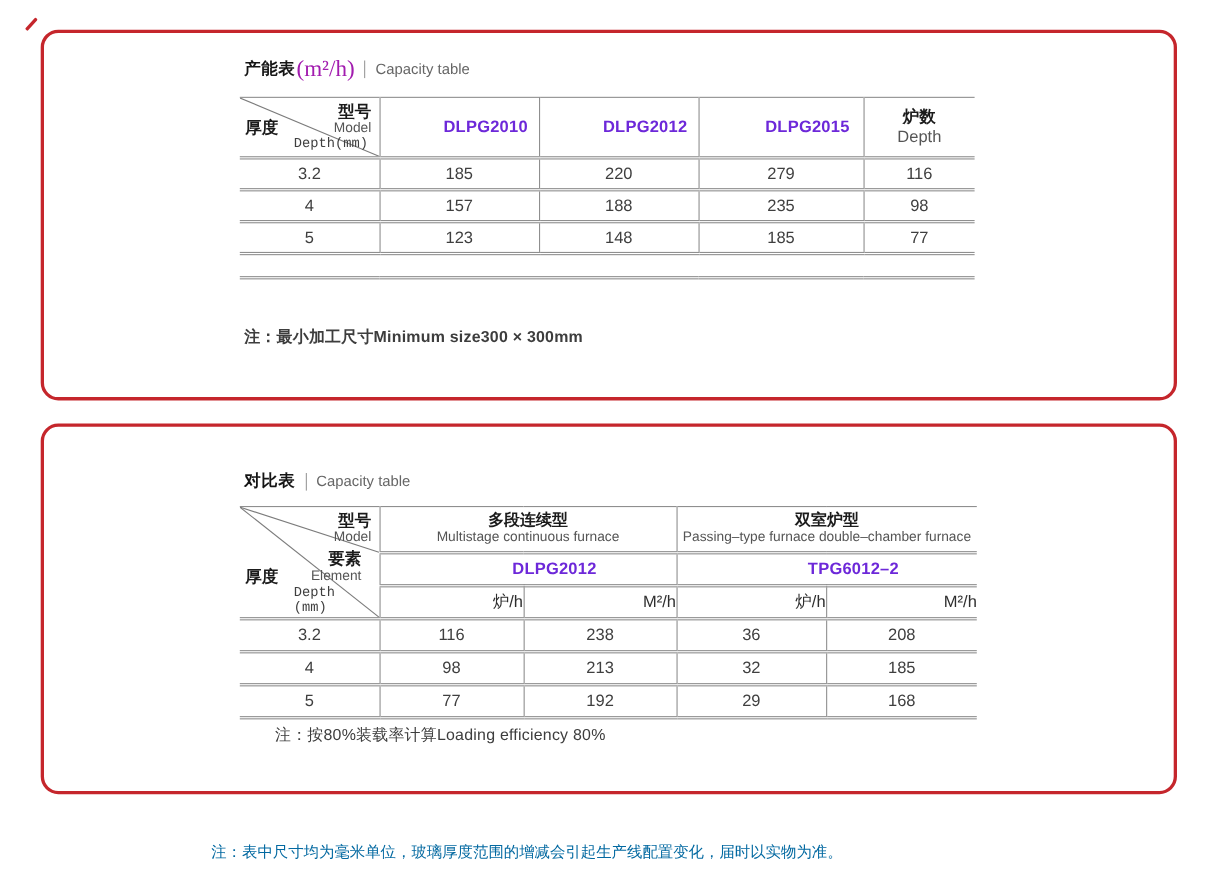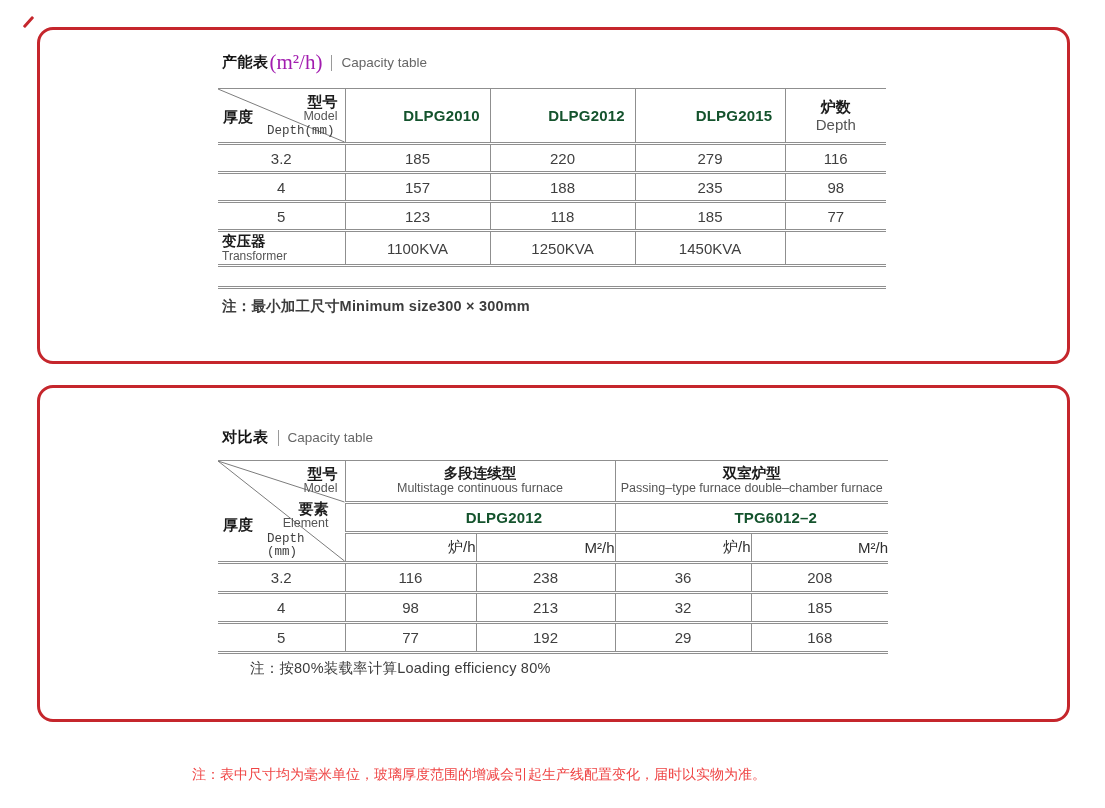--- a/index.html
+++ b/index.html
@@ -30,21 +30,21 @@
   .t1 { left:218px; top:88px; width:668px; }
   .t2 { left:218px; top:460px; width:670px; }
   td {
     border-bottom:3px double #8f8f8f; text-align:center; vertical-align:middle;
     padding:0; font-size:15px; color:#3f3f3f; overflow:hidden;
   }
   td.bl { border-left:1px solid #8f8f8f; }
   tr.h55{height:55px} tr.h42{height:42px} tr.h35{height:35px}
   tr.h30{height:30px} tr.h29{height:29px} tr.h22{height:22px}
 
-  .model-cell { font-weight:bold; color:#14532d; font-size:15px; letter-spacing:0.2px;padding-left:48px; }
+  .model-cell { font-weight:bold; color:#6d28d9; font-size:15px; letter-spacing:0.2px;padding-left:48px; }
   .cn { font-weight:bold; color:#1b1b1b; font-size:15px; line-height:1.15; }
   .en { font-size:12.5px; color:#555; line-height:1.1; }
   .en-lg { font-size:15px; color:#555; line-height:1.15; }
   .mono { font-family:"Liberation Mono","DejaVu Sans Mono",monospace; font-size:12.5px; color:#3f3f3f; line-height:1.05;margin-left:44px; }
 
   .diag-cell { position:relative; }
   .diag-svg { position:absolute; left:0; top:0; width:100%; height:100%; }
   .diag-svg line { stroke:#7c7c7c; stroke-width:1; vector-effect:non-scaling-stroke; }
   .corner-tr { position:absolute; top:4px; right:7px; text-align:right; }
   .corner-mid { position:absolute; top:39px; right:16px; text-align:right; }
@@ -55,21 +55,21 @@
   .ftype-en { font-size:12.5px; color:#555; line-height:1.05; white-space:nowrap; }
 
   .trans-cell { text-align:left; padding-left:4px; }
   .trans-cn { font-weight:bold; color:#1b1b1b; font-size:14.5px; line-height:1.1; }
   .trans-en { font-size:12px; color:#555; line-height:1.0; }
 
   .unit-cell { font-size:15px; color:#2e2e2e;text-align:right; }
 
   .note { position:absolute; left:222px; font-size:14.5px; color:#3d3d3d; letter-spacing:0.2px; }
   .note1 { top:297px;font-weight:bold; } .note2 { top:659px;margin-left:28px; }
-  .footer-note { position:absolute; top:766px; left:0; width:958px; text-align:center; font-size:14px; color:#ef4444; }
+  .footer-note { position:absolute; top:766px; left:0; width:958px; text-align:center; font-size:14px; color:#0369a1; }
 </style>
 </head>
 <body>
 
 <div class="corner-mark"></div>
 
 <div class="panel panel1"></div>
 
 <div class="tbl-title title1">
   <span class="title-cn">产能表</span>
@@ -119,33 +119,23 @@
   <tr class="h29">
     <td>4</td>
     <td class="bl">157</td>
     <td class="bl">188</td>
     <td class="bl">235</td>
     <td class="bl">98</td>
   </tr>
   <tr class="h29">
     <td>5</td>
     <td class="bl">123</td>
-    <td class="bl">118</td>
+    <td class="bl">148</td>
     <td class="bl">185</td>
     <td class="bl">77</td>
-  </tr>
-  <tr class="h35">
-    <td class="trans-cell">
-      <div class="trans-cn">变压器</div>
-      <div class="trans-en">Transformer</div>
-    </td>
-    <td class="bl">1100KVA</td>
-    <td class="bl">1250KVA</td>
-    <td class="bl">1450KVA</td>
-    <td class="bl"></td>
   </tr>
   <tr class="h22">
     <td colspan="5"></td>
   </tr>
 </tbody>
   </table>
 
 <div class="note note1">注：最小加工尺寸Minimum size300 × 300mm</div>
 
 <div class="panel panel2"></div>

